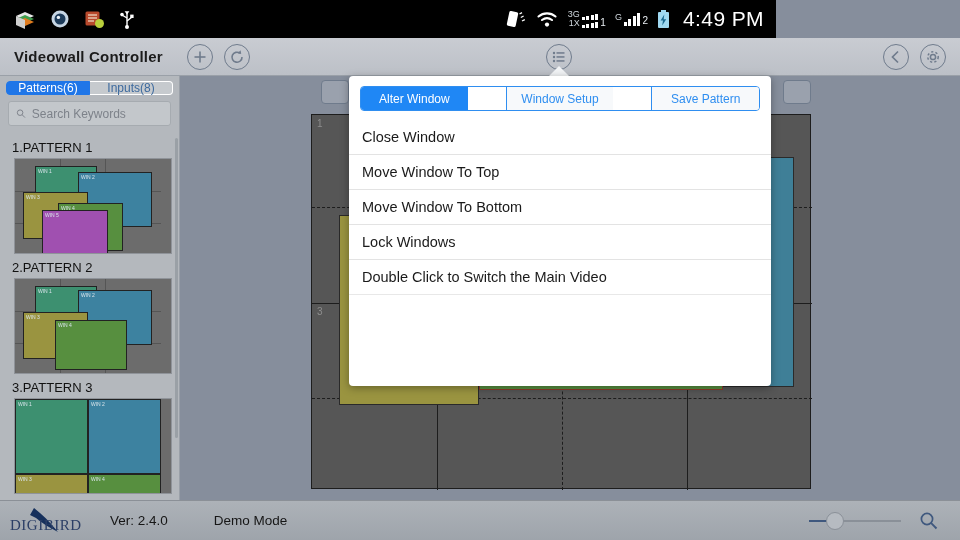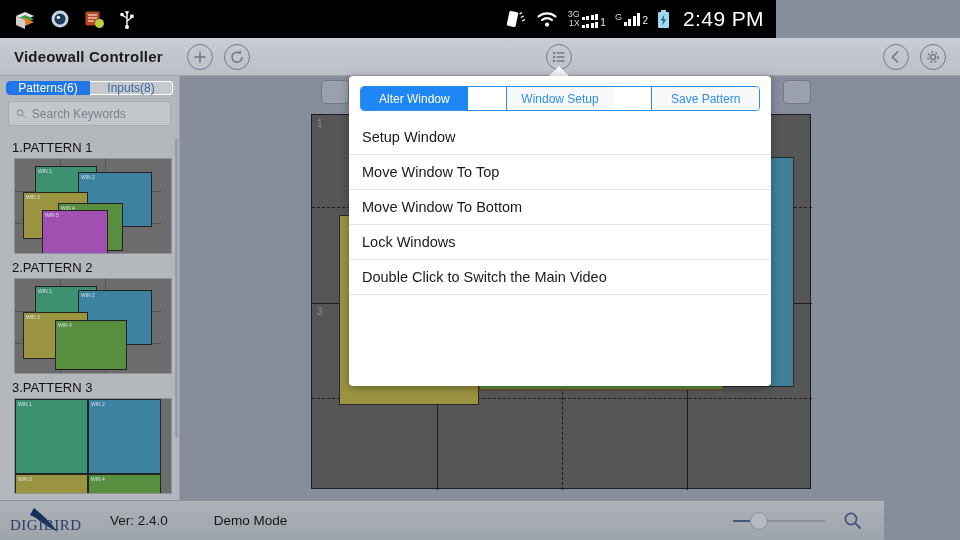--- a/index.html
+++ b/index.html
@@ -129,21 +129,21 @@
   .menu { margin-top: 9px; }
   .mitem {
     height: 35px; display: flex; align-items: center;
     padding-left: 13px; font-size: 14.5px; color: #1a1a1a;
     border-bottom: 1px solid #e3e3e3; cursor: pointer;
   }
   .mitem:last-child { border-bottom: 1px solid #e8e8e8; }
 
   
   .bottombar {
-    position: absolute; left: 0; top: 500px; width: 884px; height: 40px;
+    position: absolute; left: 0; top: 500px; width: 960px; height: 40px;
     background: linear-gradient(#adb2b8, #9ea4ab);
     border-top: 1px solid #8b9097;
     display: flex; align-items: center;
   }
   .logo { position: relative; width: 84px; height: 30px; margin-left: 8px; }
   .logo-txt {
     position: absolute; left: 2px; bottom: 2px; font-size: 15px;
     letter-spacing: .5px; color: #2c3f66; font-family: "Liberation Serif", serif;
   }
   .ver { font-size: 13.5px; color: #161616; margin-left: 18px; }
@@ -244,21 +244,21 @@
             <i></i>
             <i></i>
           </div>
         <span class="sb-sub">2</span>
       </div>
       <svg class="sb-ico" width="13" height="20" viewBox="0 0 13 20">
         <rect x="4" y="1" width="5" height="2" fill="#9fd8f0"></rect>
         <rect x="1" y="3" width="11" height="16" rx="1" fill="#9fd8f0"></rect>
         <path d="M7.3 5.5 L3.6 11.5 L6 11.5 L5.2 16.5 L9.2 10.2 L6.7 10.2 Z" fill="#1b6b92"></path>
       </svg>
-      <span class="sb-time">2:49 PM</span>
+      <span class="sb-time">4:49 PM</span>
     </div>
   </div>
 
   <div class="titlebar">
     <span class="app-title">Videowall Controller</span>
     <div class="tb-group-left">
       <div class="tb-btn">
         <svg width="16" height="16" viewBox="0 0 16 16">
           <g stroke="#6f7b8c" stroke-width="1.6">
               <line x1="8" y1="2.5" x2="8" y2="13.5"></line>
@@ -417,21 +417,21 @@
   </div>
 
   <div class="caret"></div>
   <div class="popup">
     <div class="seg">
       <div class="active">Alter Window</div>
       <div>Window Setup</div>
       <div>Save Pattern</div>
     </div>
     <div class="menu">
-      <div class="mitem">Setup Window</div>
+      <div class="mitem">Close Window</div>
       <div class="mitem">Move Window To Top</div>
       <div class="mitem">Move Window To Bottom</div>
       <div class="mitem">Lock Windows</div>
       <div class="mitem">Double Click to Switch the Main Video</div>
     </div>
   </div>
 
   <div class="bottombar">
     <div class="logo">
       <svg width="84" height="30" viewBox="0 0 84 30" style="position:absolute;left:0;top:0">

